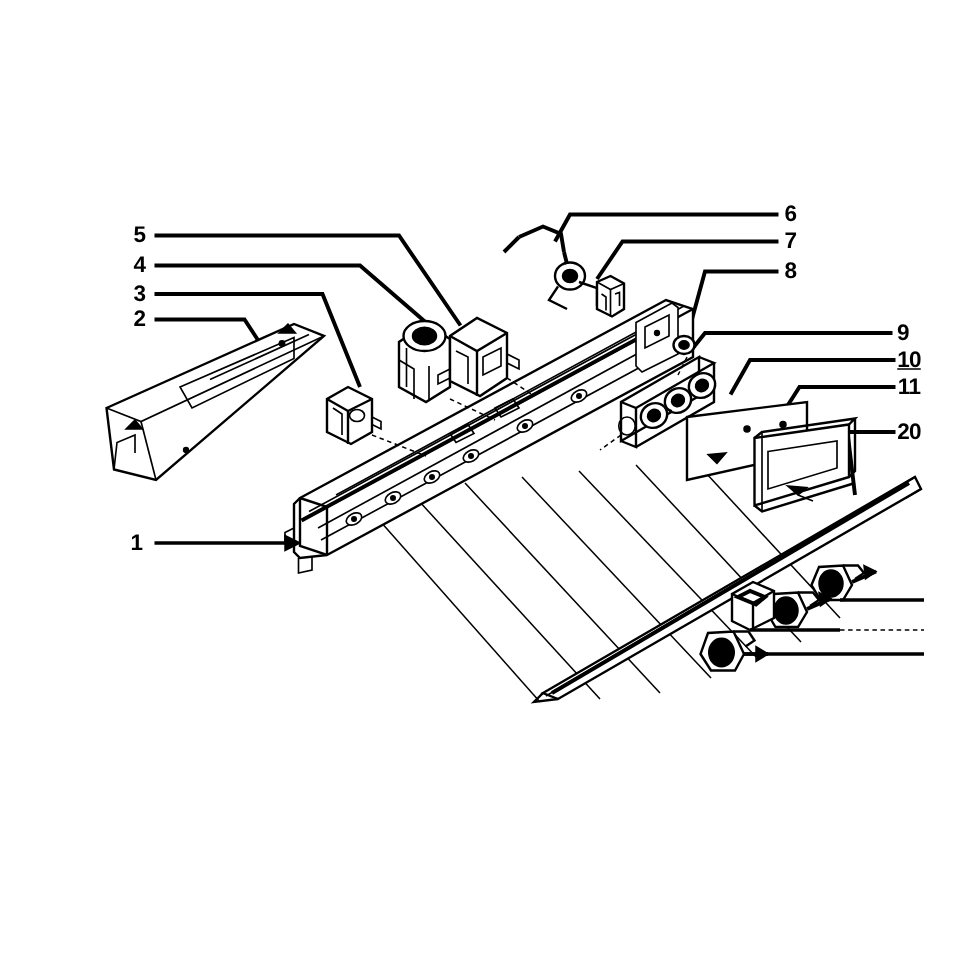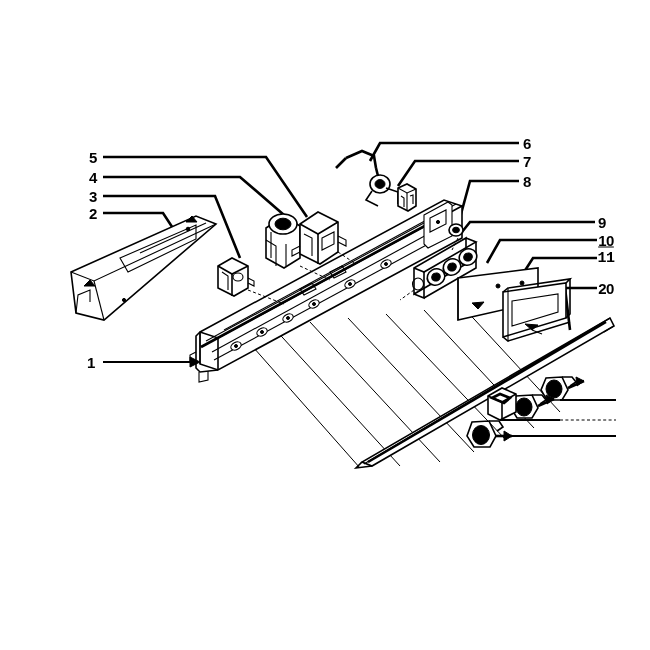--- a/index.html
+++ b/index.html
@@ -302,16 +302,16 @@
   <div class="callout-label" style="left:93px;  top:157px;">5</div>
   <div class="callout-label" style="left:93px;  top:177px;">4</div>
   <div class="callout-label" style="left:93px;  top:196px;">3</div>
   <div class="callout-label" style="left:93px;  top:213px;">2</div>
   <div class="callout-label" style="left:91px;  top:362px;">1</div>
   <div class="callout-label" style="left:527px; top:143px;">6</div>
   <div class="callout-label" style="left:527px; top:161px;">7</div>
   <div class="callout-label" style="left:527px; top:181px;">8</div>
   <div class="callout-label" style="left:602px; top:222px;">9</div>
   <div class="callout-label" style="left:606px; top:240px;text-decoration:underline;">10</div>
-  <div class="callout-label" style="left:606px; top:258px;font-family:Liberation Mono, monospace;">11</div>
+  <div class="callout-label" style="left:606px; top:258px;">11</div>
   <div class="callout-label" style="left:606px; top:288px;">20</div>
 
 </div>
 
 </body></html>

